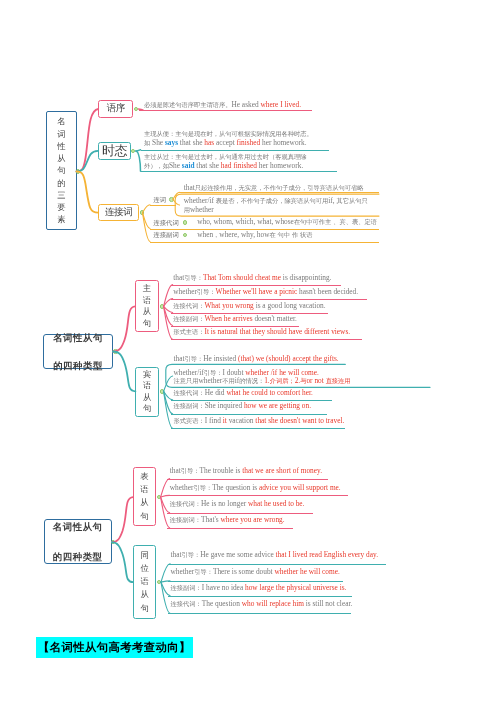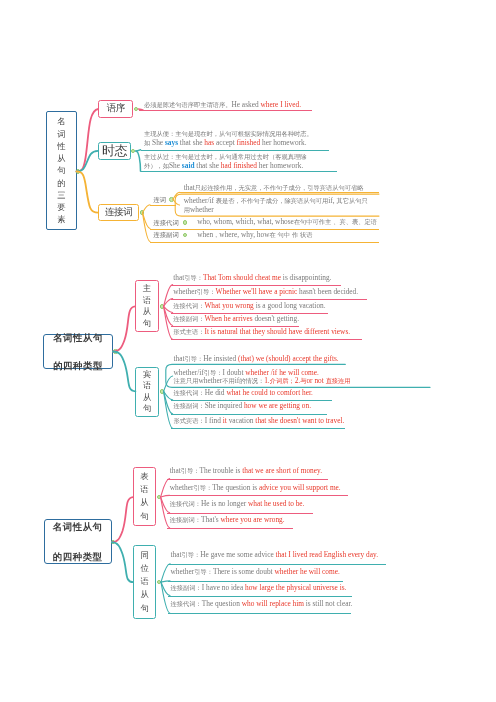--- a/index.html
+++ b/index.html
@@ -36,20 +36,21 @@
   .dot{position:absolute;width:4.6px;height:4.6px;border-radius:50%;
     background:#c9e6ae;border:0.8px solid #8fc96a;box-sizing:border-box;}
   svg.conn{position:absolute;left:0;top:0;overflow:visible;pointer-events:none;}
   .slbl{position:absolute;font-size:6.4px;color:#6b6b6b;white-space:nowrap;
     font-family:"Liberation Serif",serif;}
 </style>
 </head>
 <body>
 
 <div class="page">
+  <div class="sec-head" style="top:637px">【名词性从句高考考查动向】</div>
   <div class="lbox" style="left:46.00px;top:111.00px;width:31.00px;height:119.00px;border:1.35px solid #2E6D9E;border-radius:2.0px">
     <div class="vstack" style="font-size:8.30px;line-height:12.25px">
         <span>名</span>
         <span>词</span>
         <span>性</span>
         <span>从</span>
         <span>句</span>
         <span>的</span>
         <span>三</span>
         <span>要</span>
@@ -116,21 +117,21 @@
         <span>句</span>
       </div>
   </div>
   <span class="dot" style="left:159.80px;top:389.00px"></span>
   <div class="txt" style="left:173.20px;top:273.90px;"><span class="cjkwrap">that<span class="cj">引导：</span></span><span class="r cjkwrap">That Tom should cheat me</span><span class="cjkwrap"> is disappointing.</span></div>
   <div class="ul" style="left:171.00px;top:284.60px;width:170.30px;border-color:#ED5C7E"></div>
   <div class="txt" style="left:173.20px;top:288.00px;"><span class="cjkwrap">whether<span class="cj">引导：</span></span><span class="r cjkwrap">Whether we'll have a picnic</span><span class="cjkwrap"> hasn't been decided.</span></div>
   <div class="ul" style="left:171.00px;top:298.50px;width:195.70px;border-color:#ED5C7E"></div>
   <div class="txt" style="left:173.20px;top:301.70px;"><span class="cjkwrap"><span class="cj">连接代词：</span></span><span class="r cjkwrap">What you wrong</span><span class="cjkwrap"> is a good long vacation.</span></div>
   <div class="ul" style="left:171.00px;top:312.50px;width:156.50px;border-color:#ED5C7E"></div>
-  <div class="txt" style="left:173.20px;top:315.20px;"><span class="cjkwrap"><span class="cj">连接副词：</span></span><span class="r cjkwrap">When he arrives</span><span class="cjkwrap"> doesn't getting.</span></div>
+  <div class="txt" style="left:173.20px;top:315.20px;"><span class="cjkwrap"><span class="cj">连接副词：</span></span><span class="r cjkwrap">When he arrives</span><span class="cjkwrap"> doesn't matter.</span></div>
   <div class="ul" style="left:171.00px;top:325.50px;width:128.40px;border-color:#ED5C7E"></div>
   <div class="txt" style="left:173.20px;top:328.20px;"><span class="cjkwrap"><span class="cj">形式主语：</span></span><span class="rn cjkwrap">It is natural </span><span class="r cjkwrap">that they should have different views.</span></div>
   <div class="ul" style="left:171.00px;top:339.40px;width:190.80px;border-color:#ED5C7E"></div>
   <div class="txt" style="left:173.50px;top:354.60px;"><span class="cjkwrap">that<span class="cj">引导：</span>He insisted </span><span class="r cjkwrap">(that) we (should) accept the gifts.</span></div>
   <div class="txt" style="left:173.50px;top:369.30px;"><span class="cjkwrap">whether/if<span class="cj">引导：</span>I doubt </span><span class="r cjkwrap">whether /if he will come.</span></div>
   <div class="txt" style="left:173.50px;top:377.10px;"><span class="cjkwrap"><span class="cj">注意只用</span>whether<span class="cj">不用</span>if<span class="cj">的情况：</span></span><span class="r cjkwrap">1.<span class="cj">介词后；</span>2.<span class="cj">与</span>or not <span class="cj">直接连用</span></span></div>
   <div class="txt" style="left:173.50px;top:389.00px;"><span class="cjkwrap"><span class="cj">连接代词：</span>He did </span><span class="r cjkwrap">what he could to comfort her.</span></div>
   <div class="ul" style="left:171.00px;top:399.80px;width:161.00px;border-color:#3FAFAF"></div>
   <div class="txt" style="left:173.50px;top:401.80px;"><span class="cjkwrap"><span class="cj">连接副词：</span>She inquired </span><span class="r cjkwrap">how we are getting on.</span></div>
   <div class="ul" style="left:171.00px;top:413.90px;width:156.00px;border-color:#3FAFAF"></div>

